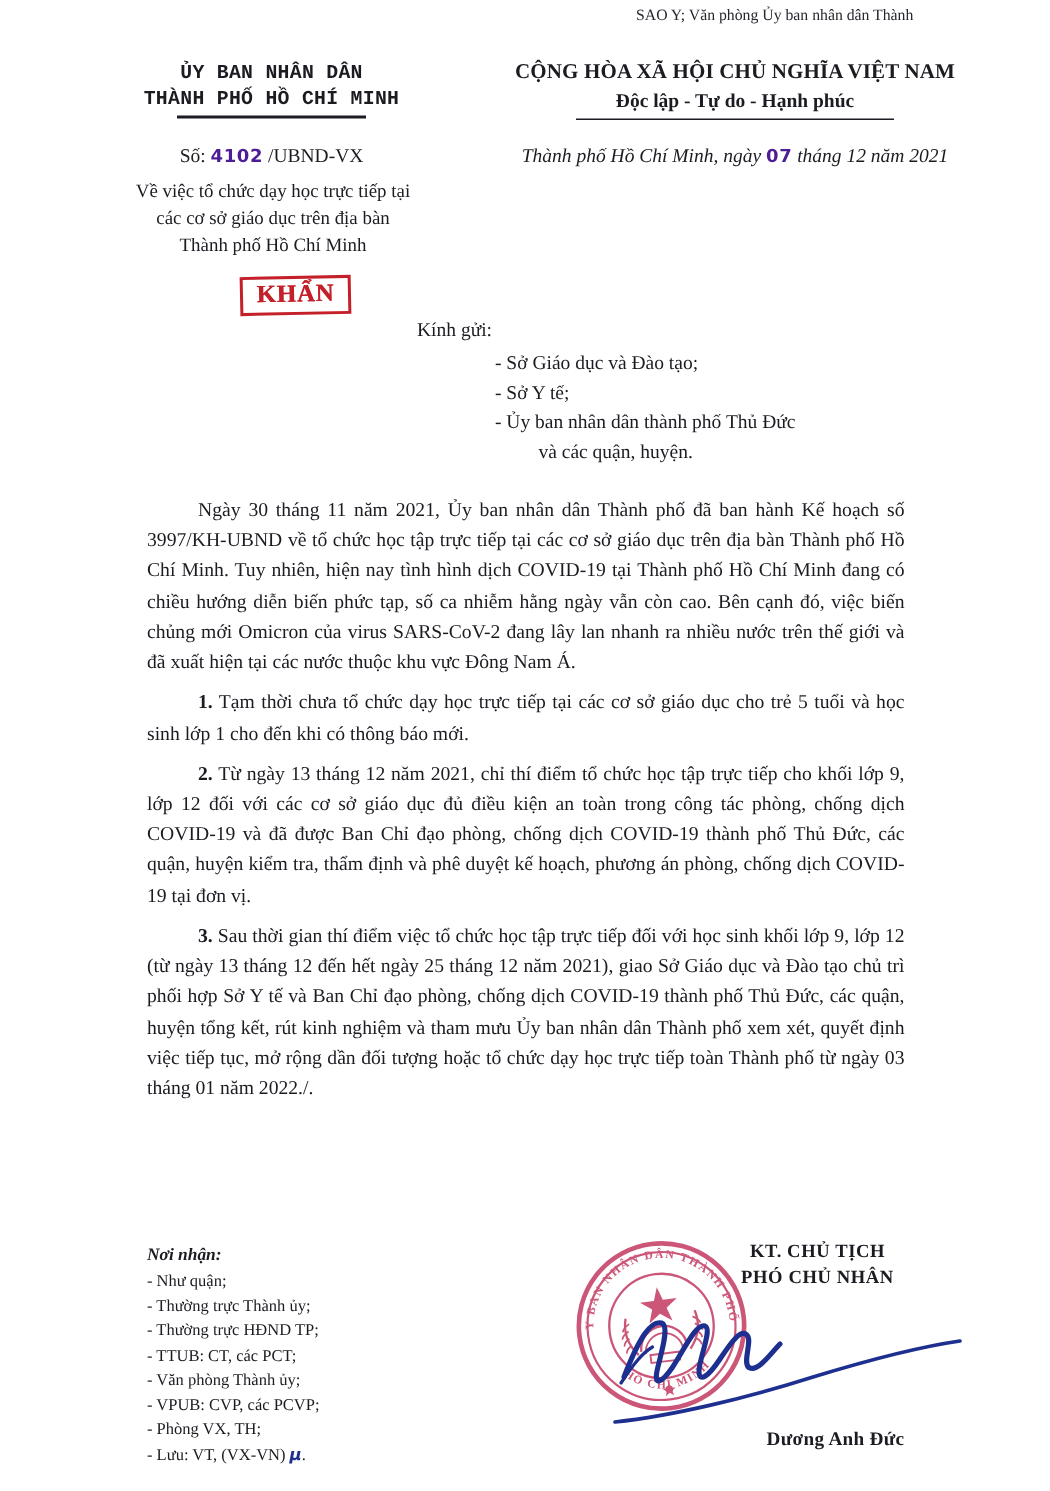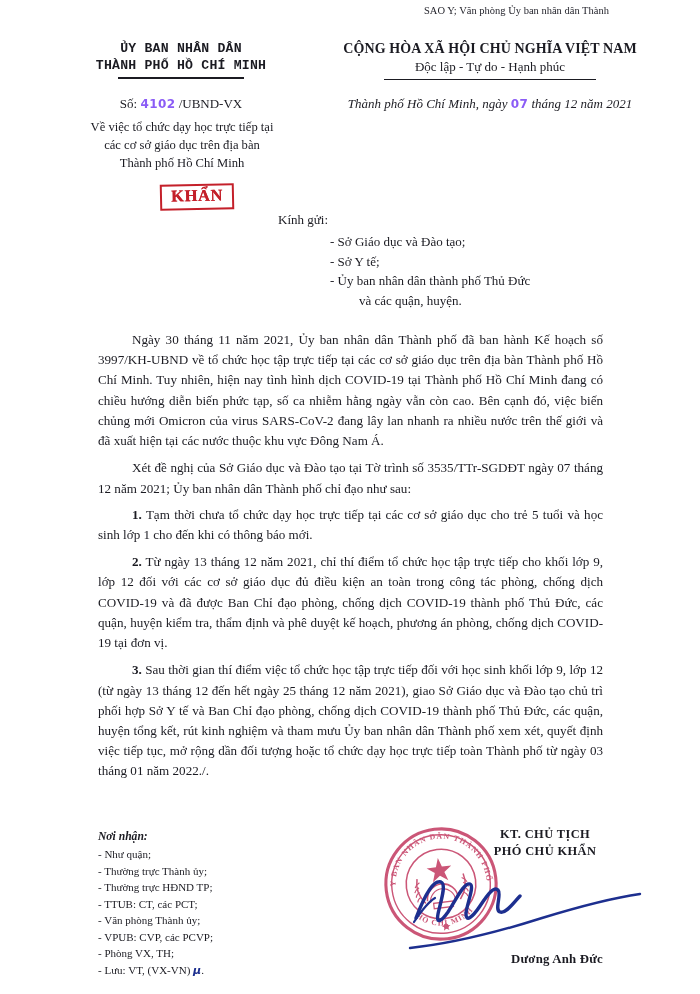--- a/index.html
+++ b/index.html
@@ -58,21 +58,21 @@
     font-family: Liberation Mono, monospace;
   }
   .nation-line {
     font-weight: bold;
     font-size: 14px;
     letter-spacing: .1px;
     line-height: 1.3;
     white-space: nowrap;
   }
   .motto-line {
-    font-weight: normal;
+    font-weight: bold;
     font-size: 13px;
     line-height: 1.35;
     white-space: nowrap;
   }
   .rule {
     height: 1.6px;
     background: #1b1b22;
     margin: 3px auto 0;
   }
   .rule-left { width: 126px; }
@@ -98,21 +98,21 @@
   .date-cell {
     width: 400px;
     padding-right: 20px;
     box-sizing: border-box;
     text-align: center;
     font-size: 13px;
     font-style: italic;
     white-space: nowrap;
   }
   .handwrite {
-    color: #8b5cf6;
+    color: #4c1d95;
     font-family: "DejaVu Sans", sans-serif;
     font-weight: bold;
     font-style: normal;
     font-size: 12px;
     letter-spacing: .4px;
     margin-top: 36px;
   }
 
   
   .subject {
@@ -298,21 +298,20 @@
   <div class="addr-list">
     <div class="addr-item">- Sở Giáo dục và Đào tạo;</div>
     <div class="addr-item">- Sở Y tế;</div>
     <div class="addr-item">- Ủy ban nhân dân thành phố Thủ Đức</div>
     <div class="addr-item addr-cont">và các quận, huyện.</div>
   </div>
 </div>
 
 <div class="body-area">
   <p>Ngày 30 tháng 11 năm 2021, Ủy ban nhân dân Thành phố đã ban hành Kế hoạch số 3997/KH-UBND về tổ chức học tập trực tiếp tại các cơ sở giáo dục trên địa bàn Thành phố Hồ Chí Minh. Tuy nhiên, hiện nay tình hình dịch COVID-19 tại Thành phố Hồ Chí Minh đang có chiều hướng diễn biến phức tạp, số ca nhiễm hằng ngày vẫn còn cao. Bên cạnh đó, việc biến chủng mới Omicron của virus SARS-CoV-2 đang lây lan nhanh ra nhiều nước trên thế giới và đã xuất hiện tại các nước thuộc khu vực Đông Nam Á.</p>
-  <p class="tight">Xét đề nghị của Sở Giáo dục và Đào tạo tại Tờ trình số 3535/TTr-SGDĐT ngày 07 tháng 12 năm 2021; Ủy ban nhân dân Thành phố chỉ đạo như sau:</p>
   <p><b>1.</b><span> Tạm thời chưa tổ chức dạy học trực tiếp tại các cơ sở giáo dục cho trẻ 5 tuổi và học sinh lớp 1 cho đến khi có thông báo mới.</span></p>
   <p><b>2.</b><span> Từ ngày 13 tháng 12 năm 2021, chỉ thí điểm tổ chức học tập trực tiếp cho khối lớp 9, lớp 12 đối với các cơ sở giáo dục đủ điều kiện an toàn trong công tác phòng, chống dịch COVID-19 và đã được Ban Chỉ đạo phòng, chống dịch COVID-19 thành phố Thủ Đức, các quận, huyện kiểm tra, thẩm định và phê duyệt kế hoạch, phương án phòng, chống dịch COVID-19 tại đơn vị.</span></p>
   <p><b>3.</b><span> Sau thời gian thí điểm việc tổ chức học tập trực tiếp đối với học sinh khối lớp 9, lớp 12 (từ ngày 13 tháng 12 đến hết ngày 25 tháng 12 năm 2021), giao Sở Giáo dục và Đào tạo chủ trì phối hợp Sở Y tế và Ban Chỉ đạo phòng, chống dịch COVID-19 thành phố Thủ Đức, các quận, huyện tổng kết, rút kinh nghiệm và tham mưu Ủy ban nhân dân Thành phố xem xét, quyết định việc tiếp tục, mở rộng dần đối tượng hoặc tổ chức dạy học trực tiếp toàn Thành phố từ ngày 03 tháng 01 năm 2022./.</span></p>
 </div>
 
 <div class="recipients">
   <div class="rtitle">Nơi nhận:</div>
   <div class="ritem">- Như quận;</div>
   <div class="ritem">- Thường trực Thành ủy;</div>
   <div class="ritem">- Thường trực HĐND TP;</div>
@@ -348,21 +347,21 @@
   <path d="M 82,56 q 4,2 5,5 M 83,61 q 4,2 5,5 M 83,66 q 4,2 4,5 M 82,71 q 4,2 4,5" fill="none" stroke="#c0325a" stroke-width="1.2"></path>
   <path d="M 44,76 A 16,16 0 0 1 76,76" fill="none" stroke="#c0325a" stroke-width="1.6"></path>
   <path d="M 47,78 A 13,13 0 0 1 73,78" fill="none" stroke="#c0325a" stroke-width="1.2"></path>
   <rect x="50" y="79" width="20" height="5.5" fill="none" stroke="#c0325a" stroke-width="1.3"></rect>
   <circle cx="60" cy="104" r="2.6" fill="#c0325a"></circle>
   <polygon points="60,100 61.2,103.2 64.6,103.2 61.9,105.2 62.9,108.4 60,106.4 57.1,108.4 58.1,105.2 55.4,103.2 58.8,103.2" fill="#c0325a"></polygon>
 </svg>
 
 <div class="sign-block">
   <div class="sign-title">KT. CHỦ TỊCH</div>
-  <div class="sign-title">PHÓ CHỦ KHẨN</div>
+  <div class="sign-title">PHÓ CHỦ NHÂN</div>
   <div class="sign-name">Dương Anh Đức</div>
 </div>
 
 <svg class="signature" viewBox="0 0 250 110">
   <path d="M 8,66 C 18,40 26,28 33,30 C 39,32 32,52 30,62 C 28,72 33,70 40,60 C 48,48 56,30 62,32 C 67,34 58,54 58,62 C 58,70 64,66 72,54 C 80,42 86,34 90,38 C 94,42 86,58 92,60 C 98,62 106,50 112,44" fill="none" stroke="#1d2f8f" stroke-width="3.4" stroke-linecap="round" stroke-linejoin="round"></path>
   <path d="M 2,96 C 40,92 90,80 134,66 C 170,55 204,46 232,42" fill="none" stroke="#1d2f8f" stroke-width="2.4" stroke-linecap="round"></path>
   <path d="M 6,70 C 14,58 20,50 27,46" fill="none" stroke="#1d2f8f" stroke-width="2.2" stroke-linecap="round"></path>
 </svg>
 
 </body></html>

